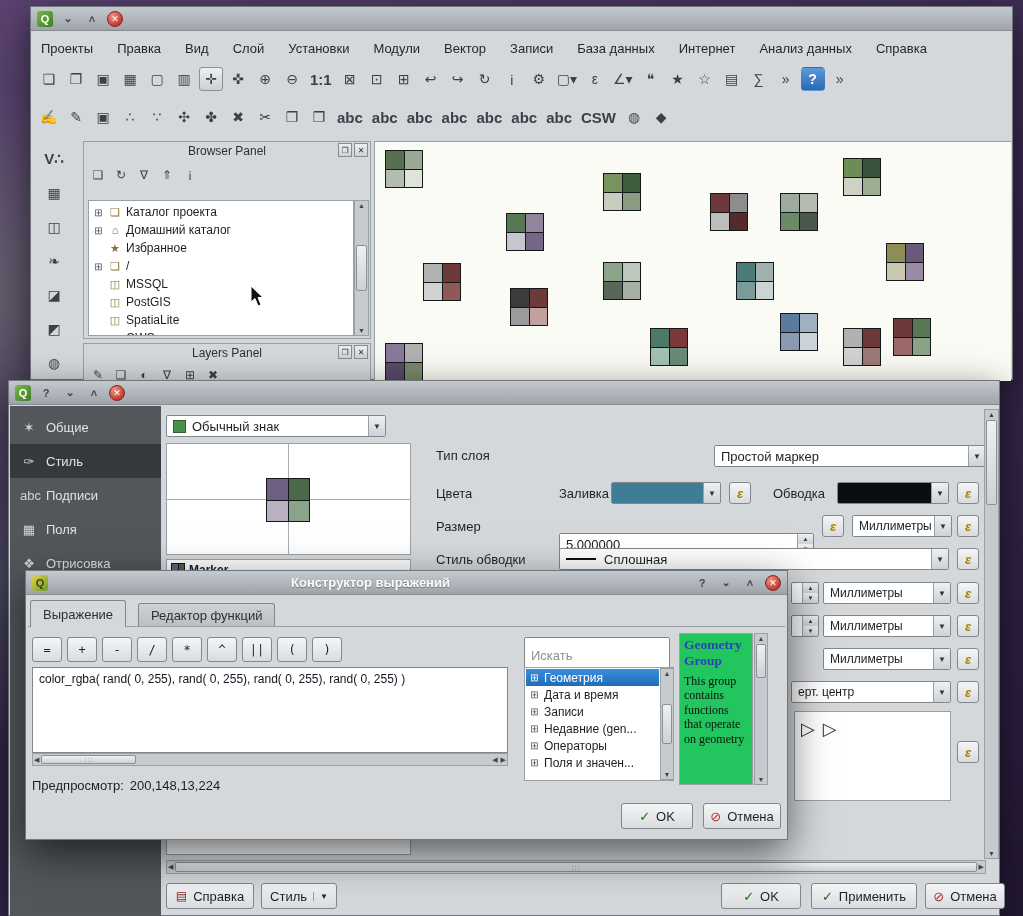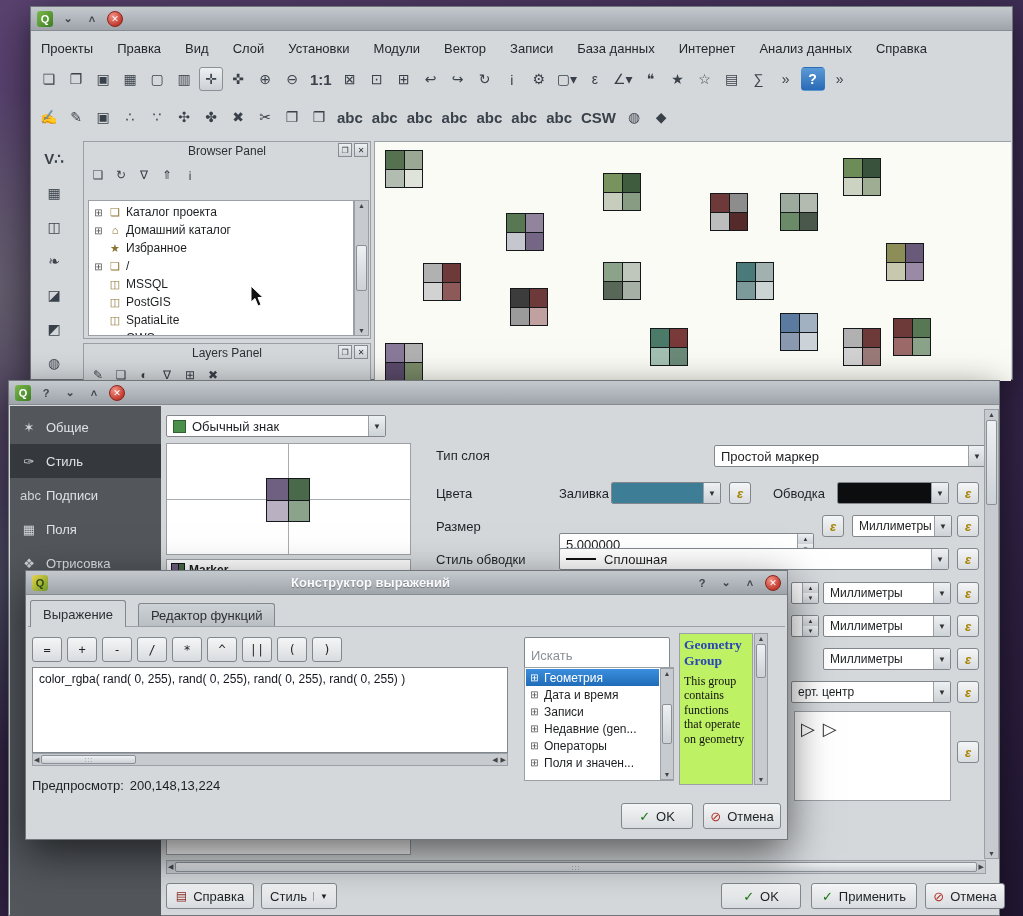--- a/index.html
+++ b/index.html
@@ -769,21 +769,21 @@
           <span class="expander">⊞</span>
           <span>Поля и значен...</span>
         </div>
       </div>
     <div class="scroll-v" style="left:634px;top:97px;height:112px;width:14px">
       <span>▲</span>
       <div class="sb-thumb" style="width:10px;height:40px"></div>
       <span>▼</span>
     </div>
 
-    <div style="position:absolute;left:653px;top:62px;width:74px;height:152px;background:#bef264;border:1px solid #9aa0a6;overflow:hidden;padding:3px 4px">
+    <div style="position:absolute;left:653px;top:62px;width:74px;height:152px;background:#22c55e;border:1px solid #9aa0a6;overflow:hidden;padding:3px 4px">
       <div class="serif" style="color:#2a46b4;font-weight:bold;font-size:13.5px;line-height:1.15;word-break:break-all">Geometry Group</div>
       <div class="serif" style="font-size:12px;line-height:1.2;margin-top:6px;color:#101010">This group contains functions that operate on geometry</div>
     </div>
     <div class="scroll-v" style="left:728px;top:62px;height:152px;width:14px">
       <span>▲</span>
       <div class="sb-thumb" style="width:10px;height:34px;margin-bottom:auto;margin-top:2px"></div>
       <span>▼</span>
     </div>
 
     <div class="abs" style="left:6px;top:207px;display:flex;gap:6px;font-size:13px">

